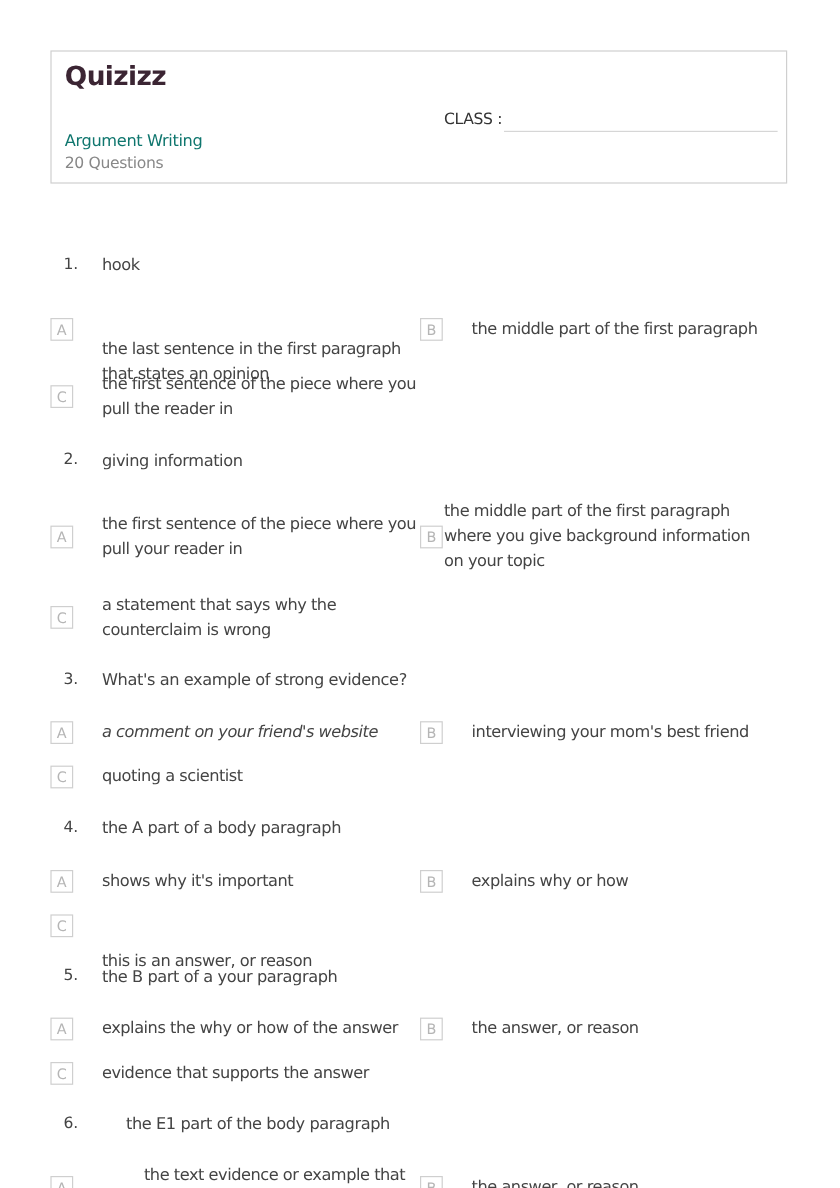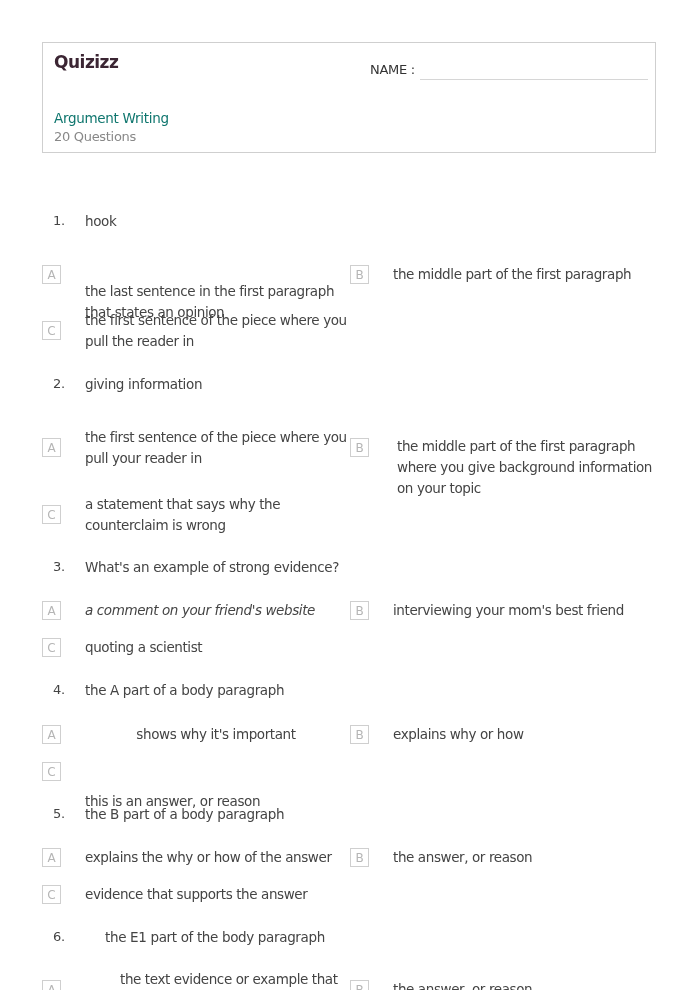--- a/index.html
+++ b/index.html
@@ -12,21 +12,21 @@
     }
     .header-box {
       position: absolute; left: 42px; top: 42px;
       width: 614px; height: 111px;
       border: 1px solid #cfcfcf;
       box-sizing: border-box;
     }
     .logo {
       position: absolute; left: 11px; top: 9px;
       font-family: "DejaVu Sans", sans-serif;
-      font-weight: bold; font-size: 17px;
+      font-weight: bold; font-size: 22px;
       color: #3b2533; letter-spacing: -0.5px;
     }
     .title {
       position: absolute; left: 11px; top: 67px;
       font-size: 13.5px; color: #0f766e; letter-spacing: -0.3px;
     }
     .subtitle {
       position: absolute; left: 11px; top: 86px;
       font-size: 13px; color: #888; letter-spacing: -0.3px;
     }
@@ -61,64 +61,64 @@
     }
   </style>
 </head>
 <body>
 
 <div class="header-box">
   <div class="logo">Quizizz</div>
   <div class="title">Argument Writing</div>
   <div class="subtitle">20 Questions</div>
 
-  <div class="field" style="top:15px;">
-    <span class="lbl">NAME :</span>
+  <div class="field" style="top:45px;">
+    <span class="lbl">CLASS :</span>
     <span class="line"></span>
   </div>
 </div>
 
 <div class="q-num" style="top:213px;">1.</div>
 <div class="q-text" style="top:213px;">hook</div>
 <div class="badge" style="left:42px;top:265px;">A</div>
 <div class="opt" style="left:85px;top:254px;width:262px;margin-top:27px;">the last sentence in the first paragraph that states an opinion</div>
 <div class="badge" style="left:350px;top:265px;">B</div>
 <div class="opt" style="left:393px;top:264px;width:270px;">the middle part of the first paragraph</div>
 <div class="badge" style="left:42px;top:321px;">C</div>
 <div class="opt" style="left:85px;top:310px;width:275px;">the first sentence of the piece where you pull the reader in</div>
 
 <div class="q-num" style="top:376px;">2.</div>
 <div class="q-text" style="top:376px;">giving information</div>
 <div class="badge" style="left:42px;top:438px;">A</div>
 <div class="opt" style="left:85px;top:427px;width:270px;">the first sentence of the piece where you pull your reader in</div>
 <div class="badge" style="left:350px;top:438px;">B</div>
-<div class="opt" style="left:397px;top:416px;width:268px;margin-top:20px;">the middle part of the first paragraph where you give background information on your topic</div>
+<div class="opt" style="left:370px;top:416px;width:268px;">the middle part of the first paragraph where you give background information on your topic</div>
 <div class="badge" style="left:42px;top:505px;">C</div>
 <div class="opt" style="left:85px;top:494px;width:240px;">a statement that says why the counterclaim is wrong</div>
 
 <div class="q-num" style="top:559px;">3.</div>
 <div class="q-text" style="top:559px;">What's an example of strong evidence?</div>
 <div class="badge" style="left:42px;top:601px;">A</div>
 <div class="opt" style="left:85px;top:600px;width:262px;font-style:italic;">a comment on your friend's website</div>
 <div class="badge" style="left:350px;top:601px;">B</div>
 <div class="opt" style="left:393px;top:600px;width:270px;">interviewing your mom's best friend</div>
 <div class="badge" style="left:42px;top:638px;">C</div>
 <div class="opt" style="left:85px;top:637px;width:262px;">quoting a scientist</div>
 
 <div class="q-num" style="top:682px;">4.</div>
 <div class="q-text" style="top:682px;">the A part of a body paragraph</div>
 <div class="badge" style="left:42px;top:725px;">A</div>
-<div class="opt" style="left:85px;top:724px;width:262px;text-align:center;">shows why it's important</div>
+<div class="opt" style="left:85px;top:724px;width:262px;">shows why it's important</div>
 <div class="badge" style="left:350px;top:725px;">B</div>
 <div class="opt" style="left:393px;top:724px;width:270px;">explains why or how</div>
 <div class="badge" style="left:42px;top:762px;">C</div>
 <div class="opt" style="left:85px;top:761px;width:262px;margin-top:30px;">this is an answer, or reason</div>
 
 <div class="q-num" style="top:806px;">5.</div>
-<div class="q-text" style="top:806px;">the B part of a body paragraph</div>
+<div class="q-text" style="top:806px;">the B part of a your paragraph</div>
 <div class="badge" style="left:42px;top:848px;">A</div>
 <div class="opt" style="left:85px;top:847px;width:265px;">explains the why or how of the answer</div>
 <div class="badge" style="left:350px;top:848px;">B</div>
 <div class="opt" style="left:393px;top:847px;width:270px;">the answer, or reason</div>
 <div class="badge" style="left:42px;top:885px;">C</div>
 <div class="opt" style="left:85px;top:884px;width:262px;">evidence that supports the answer</div>
 
 <div class="q-num" style="top:929px;">6.</div>
 <div class="q-text" style="top:929px;margin-left:20px;">the E1 part of the body paragraph</div>
 <div class="badge" style="left:42px;top:980px;">A</div>

